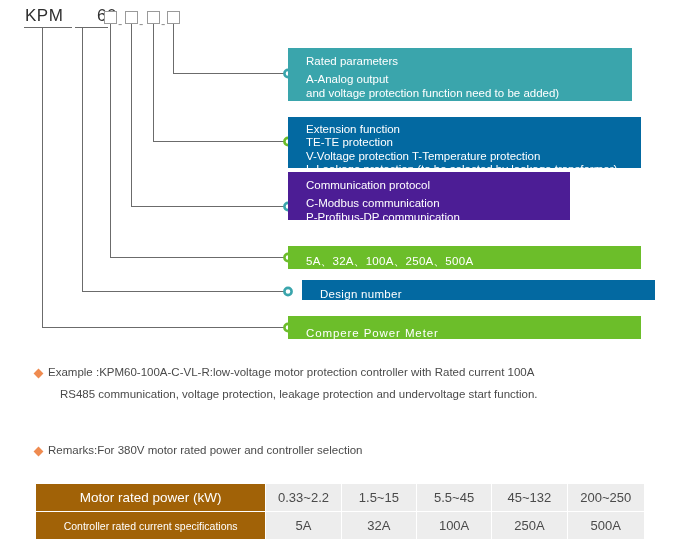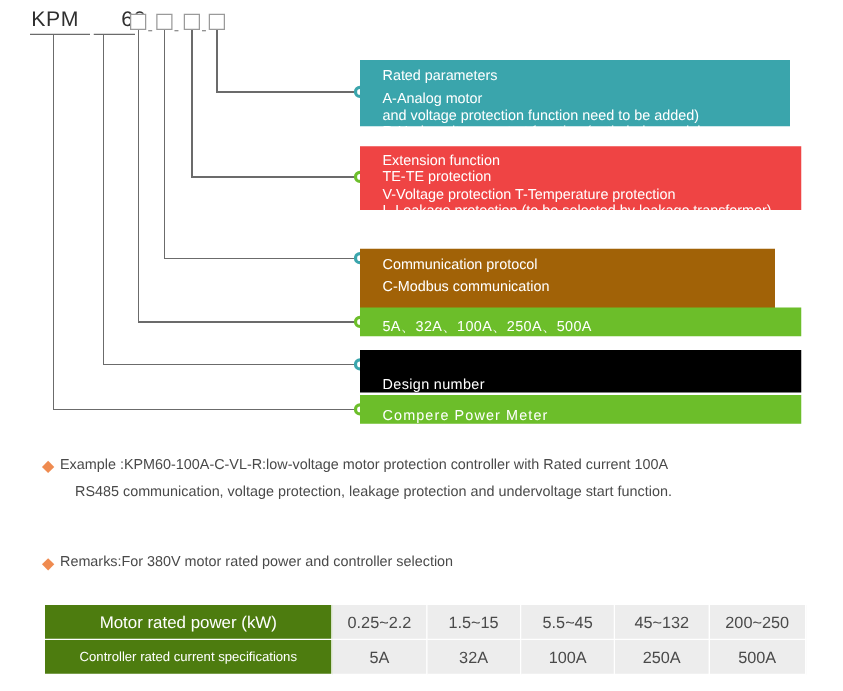--- a/index.html
+++ b/index.html
@@ -30,21 +30,21 @@
 
   
   .note{position:absolute;font-size:11.5px;color:#4a4a4a;line-height:20px;}
   .diamond{position:absolute;width:7px;height:7px;background:#ef8b50;
            transform:rotate(45deg);}
 
   
   #spec-table{position:absolute;border-collapse:collapse;}
   #spec-table td{padding:0;text-align:center;vertical-align:middle;
                  border:1.5px solid #ffffff;}
-  .hdr-cell{background:#4d7c0f;color:#ffffff;margin-top:40px;}
+  .hdr-cell{background:#a16207;color:#ffffff;margin-top:40px;}
   .val-cell{background:#ededed;color:#4a4a4a;}
   .r1{height:28px;font-size:13px;}
   .r2{height:28px;font-size:13px;}
   .lbl1{font-size:13.5px;}
   .lbl2{font-size:10.5px;}
 </style>
 </head>
 <body>
 
 <div id="model-code">
@@ -85,62 +85,63 @@
     <circle cx="288" cy="206.5" r="3.6" stroke="#3aa5ac"></circle>
     <circle cx="288" cy="257.5" r="3.6" stroke="#6cbe2a"></circle>
     <circle cx="288" cy="291.5" r="3.6" stroke="#3aa5ac"></circle>
     <circle cx="288" cy="327.5" r="3.6" stroke="#6cbe2a"></circle>
   </g>
 </svg>
 
 <div class="info-box ib-pad" style="left:288px;top:48px;width:344px;height:53px;background:#3aa5ac;">
   <div class="ttl">Rated parameters</div>
   <div style="height:5px;"></div>
-  <div class="ln">A-Analog motor</div>
+  <div class="ln">A-Analog output</div>
   <div class="ln">and voltage protection function need to be added)</div>
   <div class="ln">R-Undervoltage restart function (anti-shake module</div>
 </div>
 
-<div class="info-box ib-pad" style="left:288px;top:117px;width:353px;height:51px;background:#ef4444;padding-top:5px;">
+<div class="info-box ib-pad" style="left:288px;top:117px;width:353px;height:51px;background:#0369a1;padding-top:5px;">
   <div class="ttl">Extension function</div>
   <div class="ln">TE-TE protection</div>
   <div class="ln">V-Voltage protection          T-Temperature protection</div>
   <div class="ln">L-Leakage protection (to be selected by leakage transformer)</div>
 </div>
 
-<div class="info-box ib-pad" style="left:288px;top:199px;width:332px;height:48px;background:#a16207;">
+<div class="info-box ib-pad" style="left:288px;top:172px;width:282px;height:48px;background:#4c1d95;">
   <div class="ttl">Communication protocol</div>
   <div style="height:5px;"></div>
   <div class="ln">C-Modbus communication</div>
+  <div class="ln">P-Profibus-DP communication</div>
 </div>
 
 <div class="info-box bar-box" style="left:288px;top:246px;width:353px;height:23px;background:#6cbe2a;">
   <span>5A、32A、100A、250A、500A</span>
 </div>
 
-<div class="info-box bar-box" style="left:288px;top:280px;width:353px;height:34px;background:#000000;">
+<div class="info-box bar-box" style="left:302px;top:280px;width:353px;height:20px;background:#0369a1;">
   <span>Design number</span>
 </div>
 
 <div class="info-box bar-box" style="left:288px;top:316px;width:353px;height:23px;background:#6cbe2a;letter-spacing:.9px;">
   <span>Compere Power Meter</span>
 </div>
 
 <div class="diamond" style="left:35px;top:370px;"></div>
 <div class="note" style="left:48px;top:362px;width:600px;">Example :KPM60-100A-C-VL-R:low-voltage motor protection controller with Rated current 100A</div>
 <div class="note" style="left:60px;top:384px;width:600px;">RS485 communication, voltage protection, leakage protection and undervoltage start function.</div>
 
 <div class="diamond" style="left:35px;top:448px;"></div>
 <div class="note" style="left:48px;top:440px;width:600px;">Remarks:For 380V motor rated power and controller selection</div>
 
 <table id="spec-table" style="left:35px;top:483px;width:610px;">
   <tbody>
       <tr class="r1">
     <td class="hdr-cell lbl1" style="width:233px;">Motor rated power (kW)</td>
-    <td class="val-cell" style="width:75px;">0.25~2.2</td>
+    <td class="val-cell" style="width:75px;">0.33~2.2</td>
     <td class="val-cell" style="width:75px;">1.5~15</td>
     <td class="val-cell" style="width:75px;">5.5~45</td>
     <td class="val-cell" style="width:75px;">45~132</td>
     <td class="val-cell" style="width:77px;">200~250</td>
   </tr>
   <tr class="r2">
     <td class="hdr-cell lbl2">Controller rated current specifications</td>
     <td class="val-cell">5A</td>
     <td class="val-cell">32A</td>
     <td class="val-cell">100A</td>

